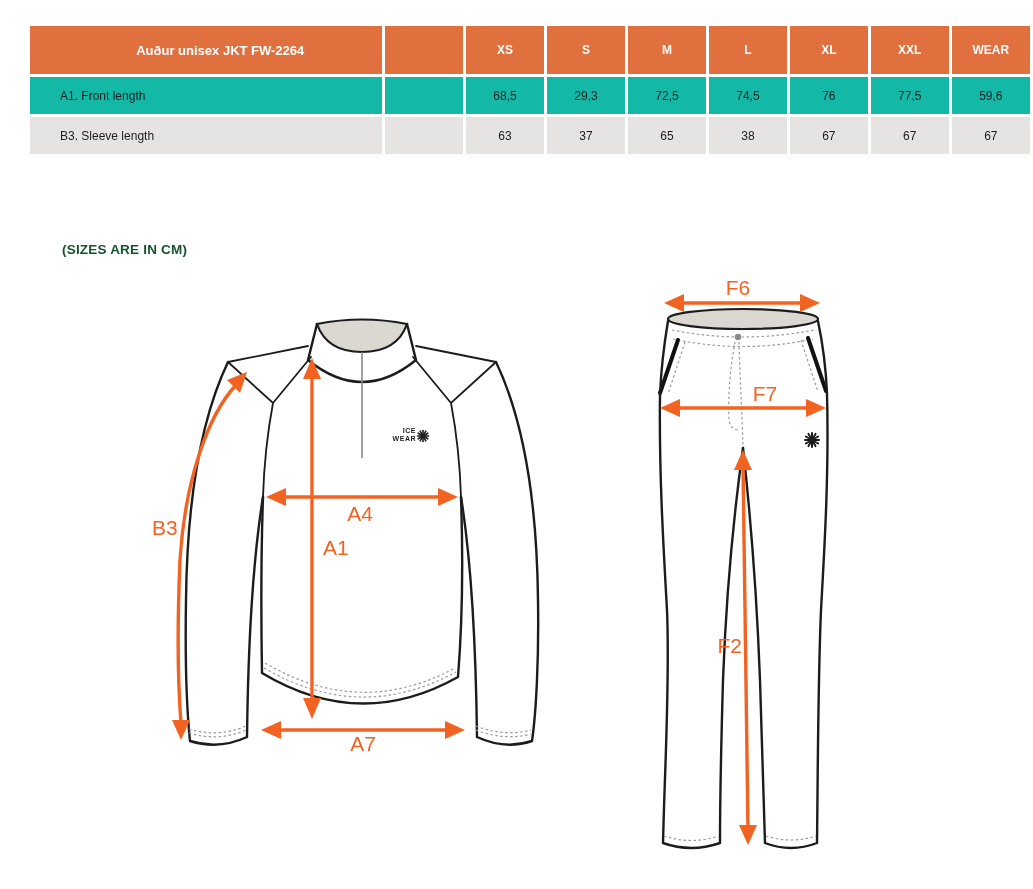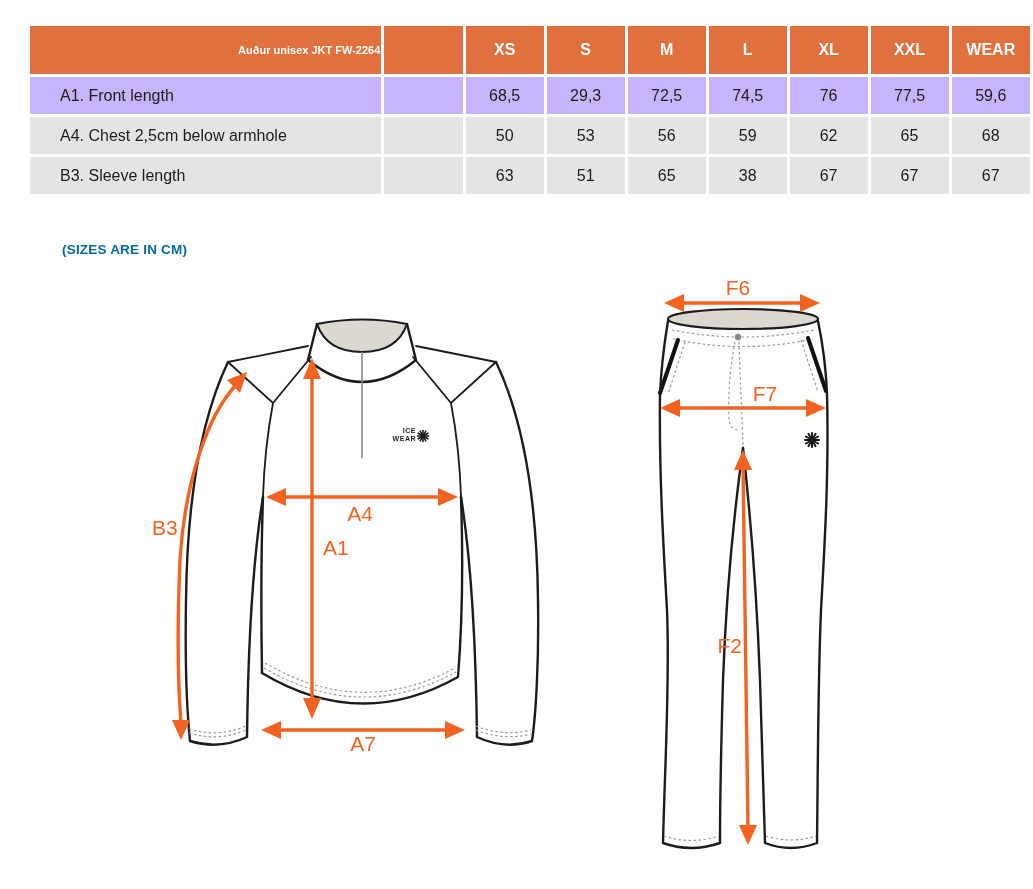--- a/index.html
+++ b/index.html
@@ -1,32 +1,32 @@
 <!DOCTYPE html>
 <html><head>
 <meta charset="utf-8">
 <style>
   html,body{margin:0;padding:0;background:#ffffff;}
   .page{position:relative;width:1033px;height:889px;background:#ffffff;overflow:hidden;
         font-family:"Liberation Sans", sans-serif;color:#1d1d1b;}
   
   table.size-table{position:absolute;left:27px;top:23px;border-collapse:separate;border-spacing:3px;}
-  table.size-table td,table.size-table th{font-size:16px;vertical-align:middle;}
+  table.size-table td,table.size-table th{font-size:12px;vertical-align:middle;}
   .hdr{background:#E0703E;color:#ffffff;font-weight:bold;height:46px;}
-  .hdr.title-cell{text-align:right;padding-left:30px;font-size:11px;}
+  .hdr.title-cell{text-align:center;padding-left:30px;font-size:13px;}
   .hdr.size-cell{text-align:center;width:77px;}
   .blank-col{width:78px;}
   .name-col{width:326px;}
   tr.data-row td{height:35px;}
   tr.data-row .label-cell{text-align:left;padding-left:30px;}
   tr.data-row .val-cell{text-align:center;}
-  tr.row-dark td{background:#c4b5fd;}
+  tr.row-dark td{background:#14b8a6;}
   tr.row-light td{background:#E5E4E2;}
   
-  .cm-note{position:absolute;left:62px;top:242px;color:#0369a1;font-size:13.5px;
+  .cm-note{position:absolute;left:62px;top:242px;color:#14532d;font-size:13.5px;
            font-weight:bold;letter-spacing:.2px;}
   
   .jacket-svg{position:absolute;left:140px;top:300px;}
   .pants-svg{position:absolute;left:615px;top:280px;}
   .garment{stroke:#1c1c1c;stroke-width:2.4;fill:none;stroke-linecap:round;stroke-linejoin:round;}
   .seam{stroke:#1c1c1c;stroke-width:1.8;fill:none;stroke-linecap:round;}
   .stitch{stroke:#9a9a9a;stroke-width:1.2;fill:none;stroke-dasharray:2.5 2.5;}
   .zip{stroke:#8a8a8a;stroke-width:1.6;}
   .pocket{stroke:#111;stroke-width:4;stroke-linecap:round;}
   .arrow{stroke:#F26321;stroke-width:3.4;fill:none;}
@@ -58,35 +58,24 @@
       <td></td>
       <td class="val-cell">68,5</td>
       <td class="val-cell">29,3</td>
       <td class="val-cell">72,5</td>
       <td class="val-cell">74,5</td>
       <td class="val-cell">76</td>
       <td class="val-cell">77,5</td>
       <td class="val-cell">59,6</td>
     </tr>
     <tr class="data-row row-light">
-      <td class="label-cell">A4. Chest 2,5cm below armhole</td>
-      <td></td>
-      <td class="val-cell">50</td>
-      <td class="val-cell">53</td>
-      <td class="val-cell">56</td>
-      <td class="val-cell">59</td>
-      <td class="val-cell">62</td>
-      <td class="val-cell">65</td>
-      <td class="val-cell">68</td>
-    </tr>
-    <tr class="data-row row-light">
       <td class="label-cell">B3. Sleeve length</td>
       <td></td>
       <td class="val-cell">63</td>
-      <td class="val-cell">51</td>
+      <td class="val-cell">37</td>
       <td class="val-cell">65</td>
       <td class="val-cell">38</td>
       <td class="val-cell">67</td>
       <td class="val-cell">67</td>
       <td class="val-cell">67</td>
     </tr>
   </tbody>
     </table>
 
   <div class="cm-note">(SIZES ARE IN CM)</div>

